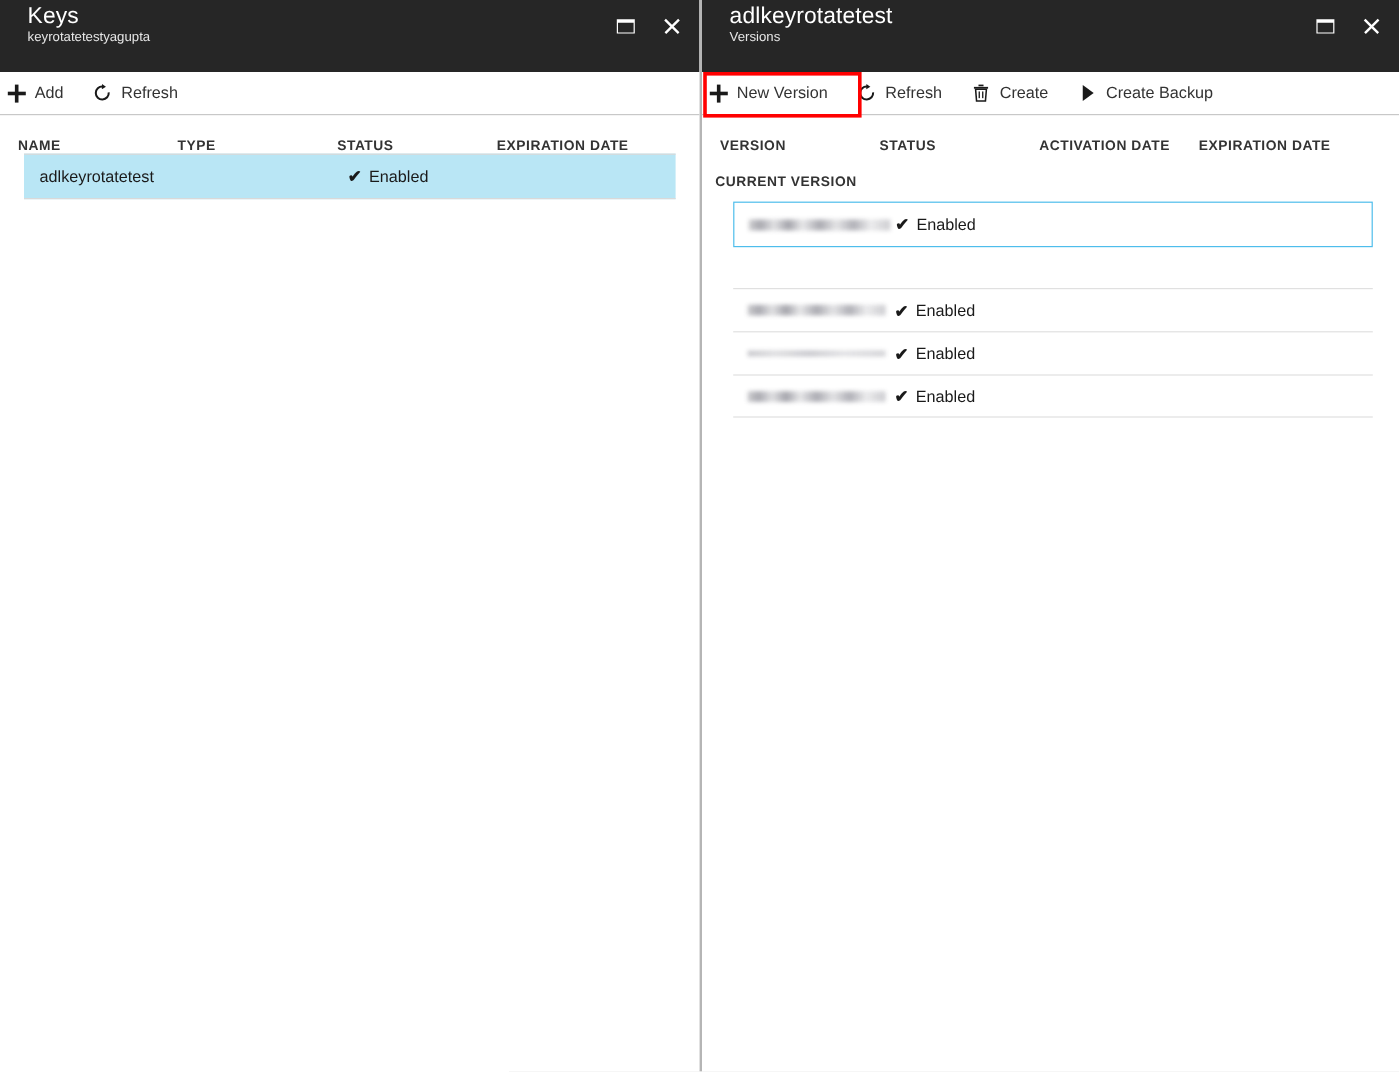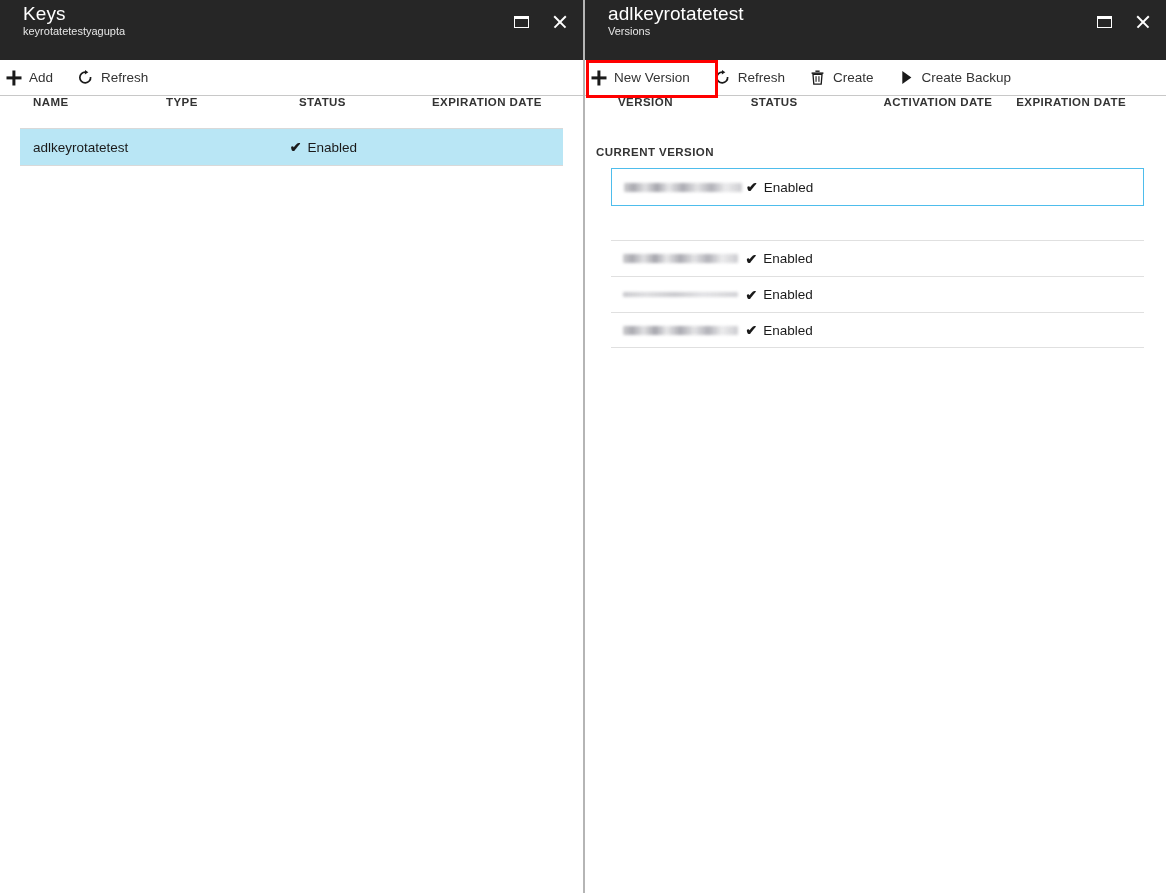--- a/index.html
+++ b/index.html
@@ -131,23 +131,23 @@
     position: absolute;
     left: 1px; top: 0px;
     width: 132px; height: 38px;
     border: 3px solid #ff0000;
     pointer-events: none;
   }
 
   
   .col-head {
     display: flex;
-    align-items: flex-start;
+    align-items: flex-end;
     height: 32px;
-    padding-left: 33px;
+    padding-left: 15px;
     font-size: 11.5px;
     font-weight: bold;
     letter-spacing: .45px;
     color: #333333;
   }
   .col-head span { display: block; }
 
   
   .lc1 { width: 133px; }
   .lc2 { width: 133px; }

